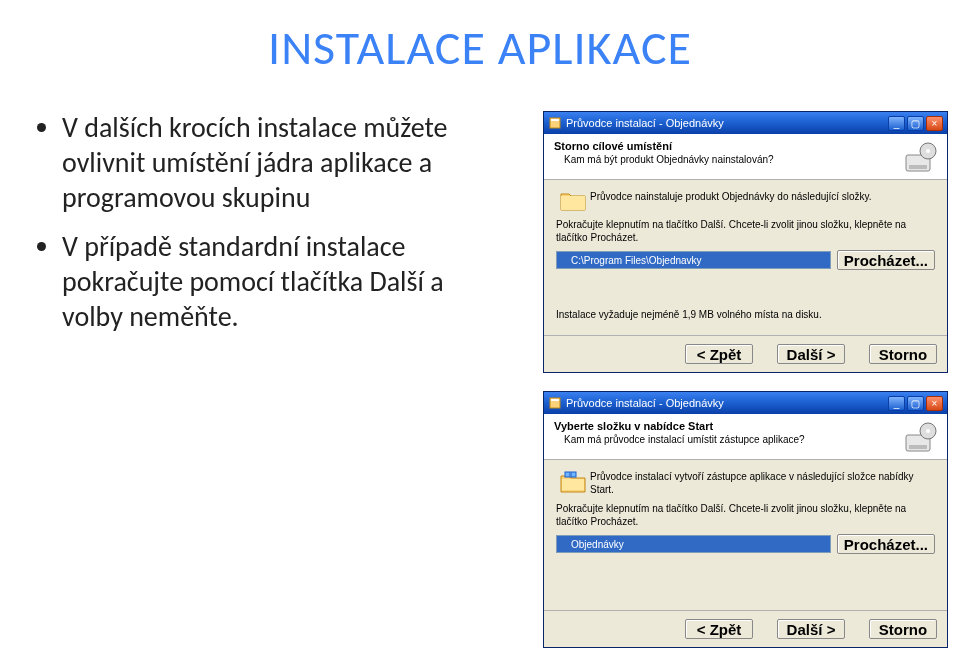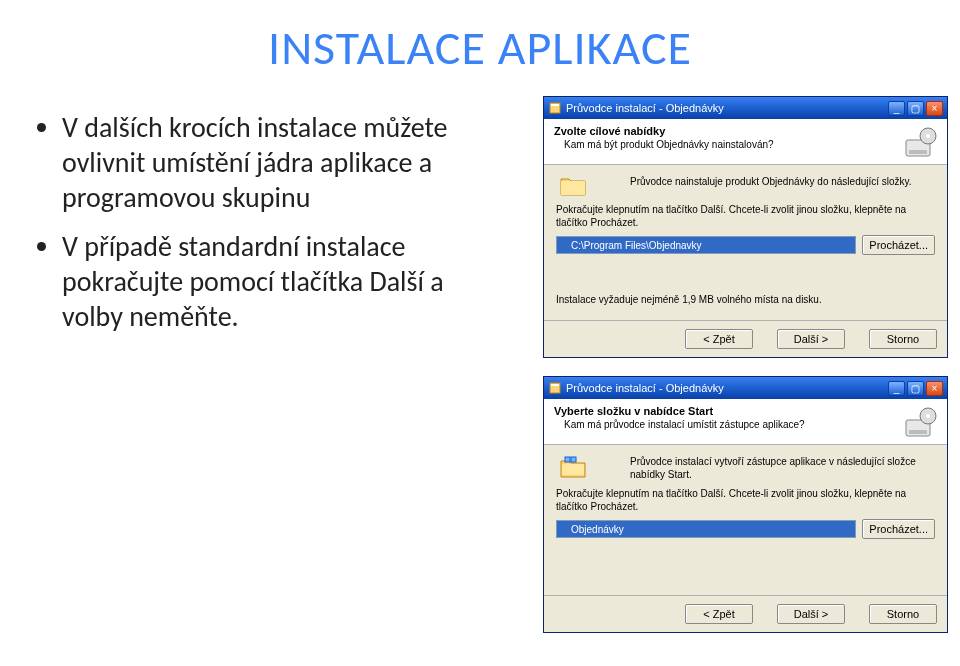--- a/index.html
+++ b/index.html
@@ -37,21 +37,21 @@
     font-size: 28px;
     color: #222;
     line-height: 1.25;
     margin-bottom: 14px;
   }
 
   
   .shots {
     position: absolute;
     right: 12px;
-    top: 96px;
+    top: 111px;
     width: 405px;
   }
 
   
   .wiz {
     width: 405px;
     border: 1px solid #0a246a;
     background: #ece9d8;
     font-family: Tahoma, Arial, sans-serif;
     margin-bottom: 18px;
@@ -101,21 +101,21 @@
   .hdr .hicon svg { display:block; }
 
   .pane {
     padding: 10px 12px 8px 12px;
     font-size: 10px;
     color: #000;
     min-height: 150px;
   }
   .pane .row { display: flex; align-items: flex-start; }
   .pane .picon { width: 34px; flex: none; display:flex; align-items:center; justify-content:center;}
-  .pane .ptxt { flex: 1; line-height: 1.3; margin-left: 40px; }
+  .pane .ptxt { flex: 1; line-height: 1.3; }
   .pane p { margin: 6px 0; line-height: 1.3; }
 
   .pathline {
     display: flex; align-items: center;
     margin-top: 4px;
   }
   .pathbox {
     flex: 1;
     background: #fff;
     border: 1px solid #7f9db9;
@@ -125,25 +125,26 @@
     display: flex; align-items: center;
   }
   .pathbox.sel { background: #316ac5; color: #fff; padding-left: 14px; }
   .btn {
     height: 20px;
     min-width: 64px;
     background: #ece9d8;
     border: 1px solid #888;
     border-radius: 2px;
     box-shadow: inset 1px 1px 0 #fff;
-    font-size: 11px;
+    font-size: 15px;
     display: inline-flex; align-items:center; justify-content:center;
     padding: 0 6px;
     margin-left: 6px;
     cursor: pointer;
+    font-weight: bold;
   }
 
   .ftr {
     border-top: 1px solid #b0b0b0;
     padding: 8px 10px;
     display: flex;
     justify-content: flex-end;
     gap: 6px;
   }
   .ftr .btn { min-width: 68px; margin-left: 18px; }
@@ -168,21 +169,21 @@
             <rect x="1" y="1" width="10" height="10" fill="#fcd27a" stroke="#c28a12"></rect>
             <rect x="2" y="2" width="8" height="2" fill="#ffffff"></rect>
           </svg>
       </span>
       <span class="ttxt">Průvodce instalací - Objednávky</span>
       <span class="wctl">_</span>
       <span class="wctl">▢</span>
       <span class="wctl close">×</span>
     </div>
     <div class="hdr">
-      <div class="h1">Zvolte cílové nabídky</div>
+      <div class="h1">Storno cílové umístění</div>
       <div class="h2">Kam má být produkt Objednávky nainstalován?</div>
       <div class="hicon">
         <svg width="34" height="34" viewBox="0 0 34 34">
           <rect x="2" y="14" width="24" height="16" rx="2" fill="#e8e8e8" stroke="#888"></rect>
           <rect x="5" y="24" width="18" height="4" fill="#bcbcbc"></rect>
           <circle cx="24" cy="10" r="8" fill="#dedede" stroke="#777"></circle>
           <circle cx="24" cy="10" r="2" fill="#fff"></circle>
         </svg>
       </div>
     </div>

